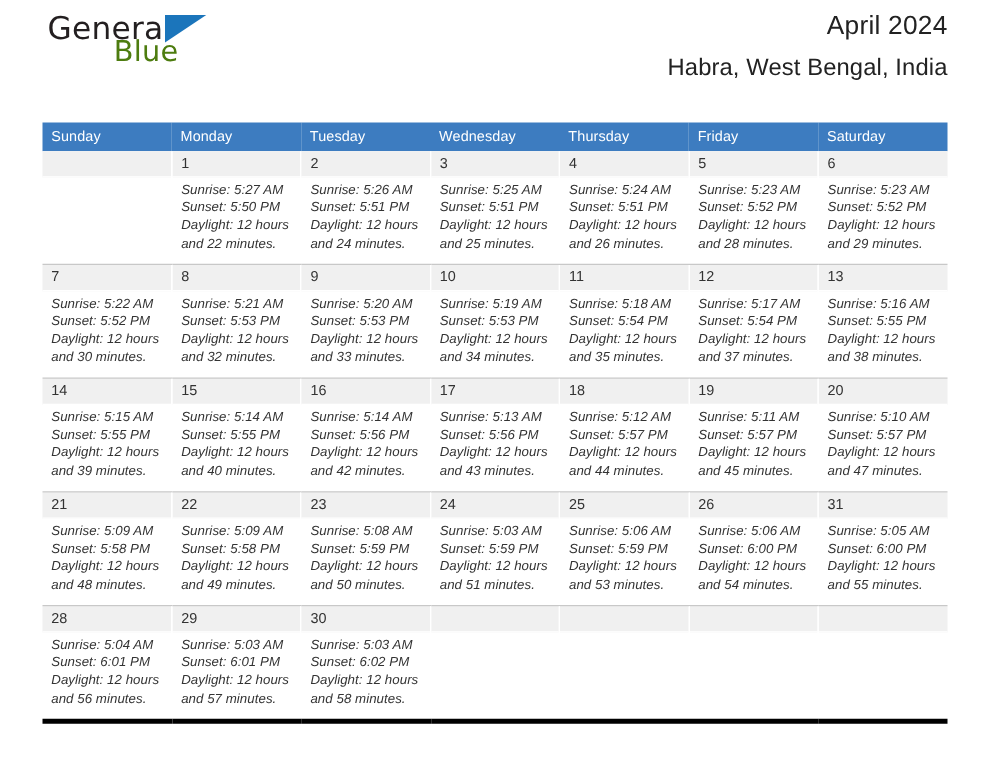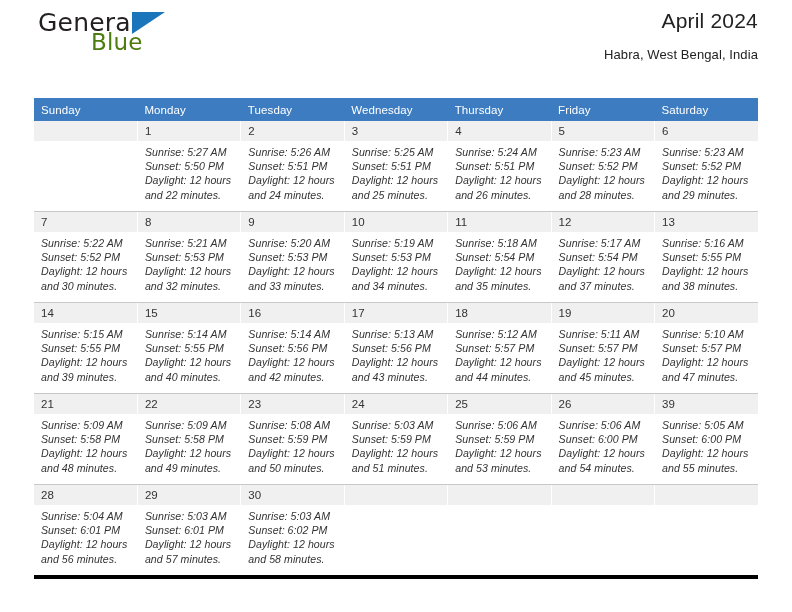--- a/index.html
+++ b/index.html
@@ -72,21 +72,21 @@
     padding-top: 4px;
   }
   .cal-title {
     font-size: 21px;
     font-weight: 400;
     color: #222222;
     line-height: 34px;
     letter-spacing: 0.2px;
   }
   .cal-subtitle {
-    font-size: 13px;
+    font-size: 19px;
     font-weight: 400;
     color: #222222;
     line-height: 22px;
     margin-top: 6px;
     letter-spacing: 0.1px;
   }
 
   
   .calendar {
     border-collapse: collapse;
@@ -427,21 +427,21 @@
           <td>
             <span class="daynum">26</span>
             <div class="cell-body">
               <div class="cell-line">Sunrise: 5:06 AM</div>
               <div class="cell-line">Sunset: 6:00 PM</div>
               <div class="cell-line">Daylight: 12 hours</div>
               <div class="cell-line">and 54 minutes.</div>
             </div>
           </td>
           <td>
-            <span class="daynum">39</span>
+            <span class="daynum">31</span>
             <div class="cell-body">
               <div class="cell-line">Sunrise: 5:05 AM</div>
               <div class="cell-line">Sunset: 6:00 PM</div>
               <div class="cell-line">Daylight: 12 hours</div>
               <div class="cell-line">and 55 minutes.</div>
             </div>
           </td>
         </tr>
         <tr>
           <td>

